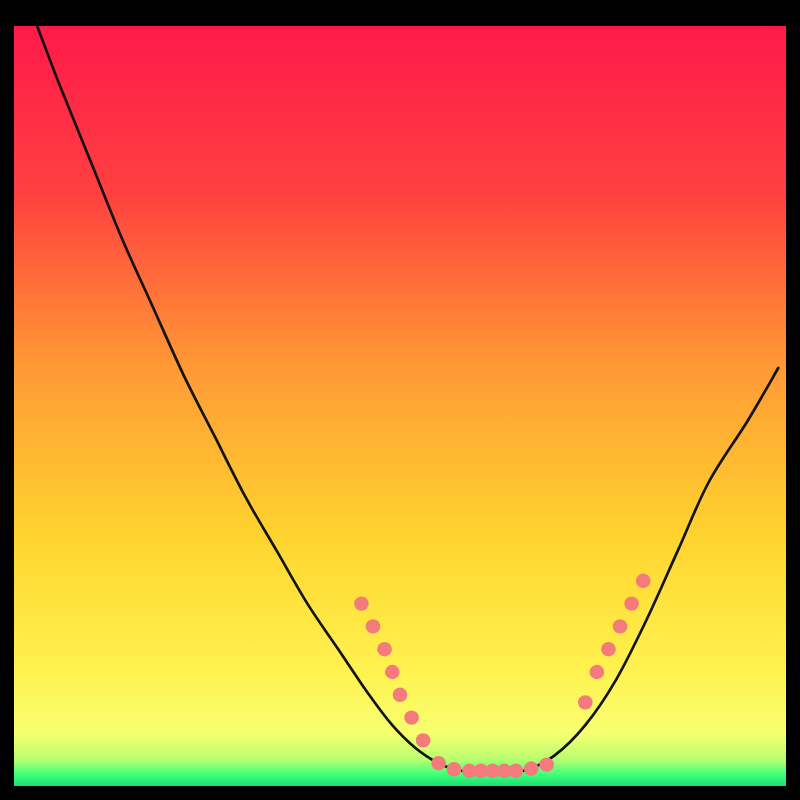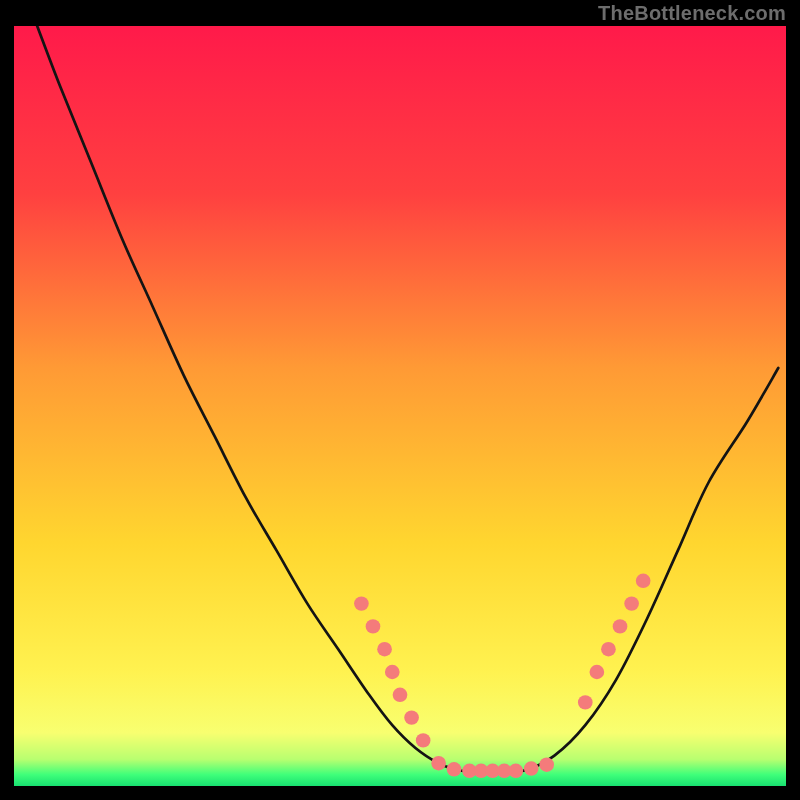--- a/index.html
+++ b/index.html
@@ -45,21 +45,20 @@
     font-size: 20px;
     font-weight: 600;
     color: #6d6d6d;
     letter-spacing: 0.2px;
   }
 </style>
 </head>
 <body>
 
 <div class="stage">
-  <div class="watermark">TheBottleneck.com</div>
 
   <div class="frame">
     <svg class="gradient-area" viewBox="0 0 772 760" preserveAspectRatio="none">
       <defs>
         <linearGradient id="bg" x1="0" y1="0" x2="0" y2="1">
           <stop offset="0%" stop-color="#ff1a4a"></stop>
           <stop offset="22%" stop-color="#ff4040"></stop>
           <stop offset="45%" stop-color="#ff9a35"></stop>
           <stop offset="68%" stop-color="#ffd62f"></stop>
           <stop offset="85%" stop-color="#fff250"></stop>

